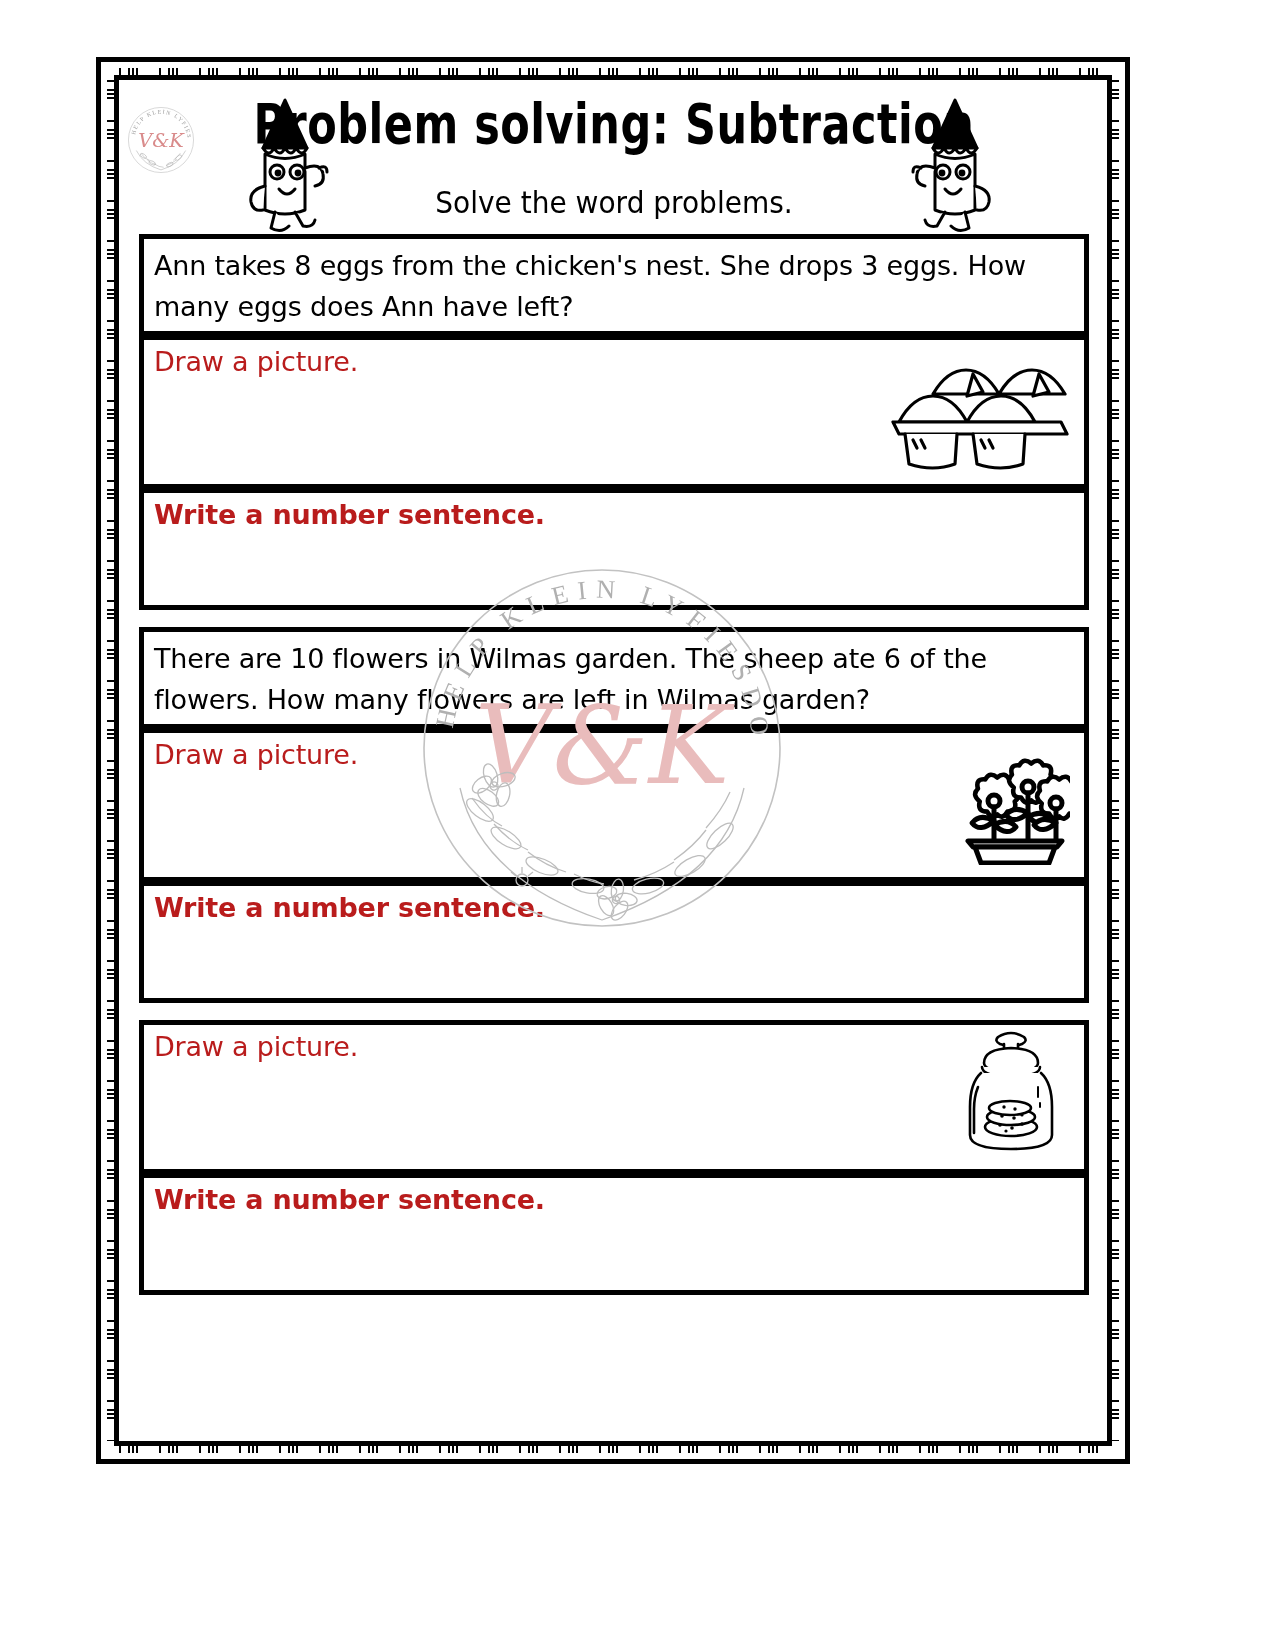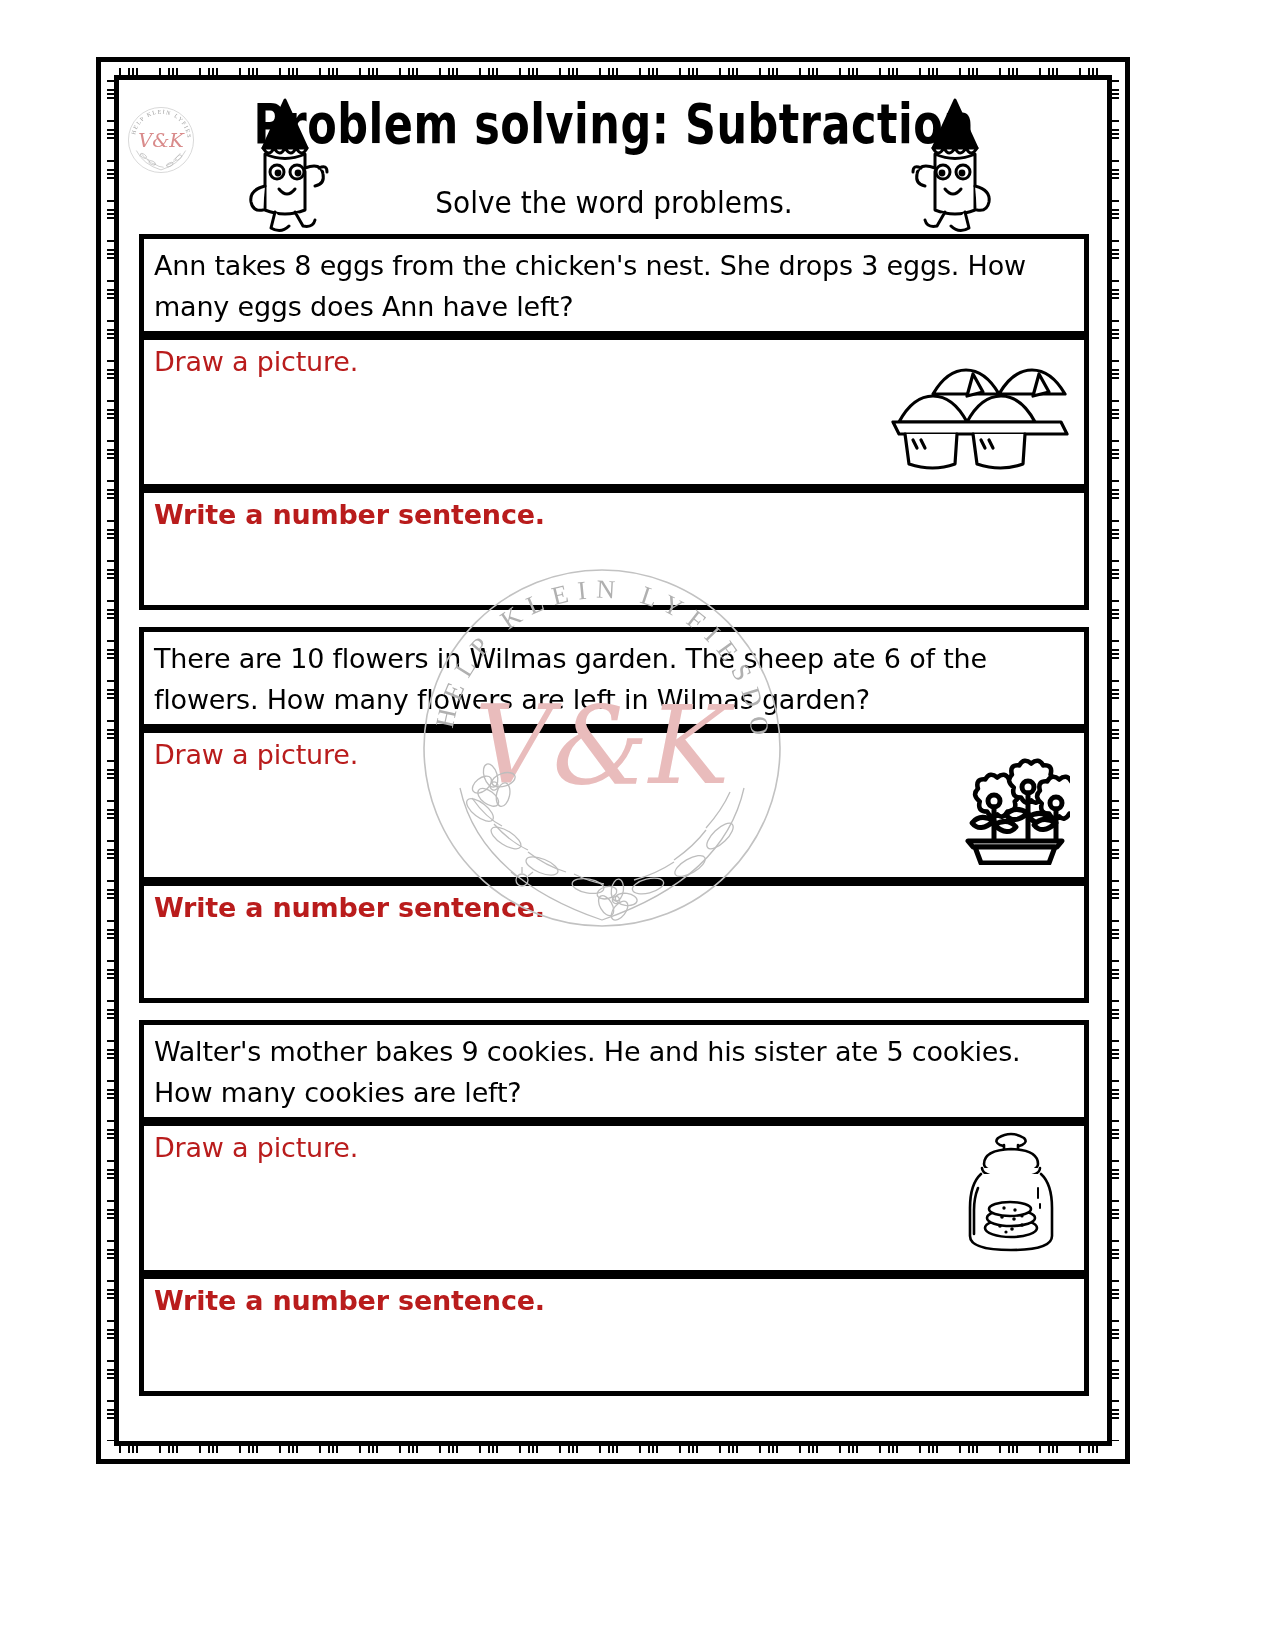--- a/index.html
+++ b/index.html
@@ -347,23 +347,20 @@
             </g>
           </svg>
         </div>
       </div>
       <div class="cell write-cell">
         <div class="label">Write a number sentence.</div>
       </div>
     </div>
 
     <div class="problem">
-      <div class="cell">
-        <div class="q-text">Walter's mother bakes 9 cookies. He and his sister ate 5 cookies. How many cookies are left?</div>
-      </div>
       <div class="cell draw-cell">
         <div class="label">Draw a picture.</div>
         <div class="art">
           <svg width="118" height="136" viewBox="0 0 118 136">
             <g fill="#fff" stroke="#000" stroke-width="2.6" stroke-linejoin="round" stroke-linecap="round">
               <path d="M46,16 q13,-8 26,0 q4,4 -2,7 q-11,4 -22,0 q-6,-3 -2,-7 Z"></path>
               <path d="M52,23 L52,30 q7,3 14,0 L66,23"></path>
               <path d="M32,42 q0,-14 27,-15 q27,1 27,15 q0,8 -27,9 q-27,-1 -27,-9 Z"></path>
               <path d="M30,46 q0,9 29,10 q29,-1 29,-10"></path>
               <path d="M29,52 q-11,10 -11,34 L18,114 q0,14 41,14 q41,0 41,-14

